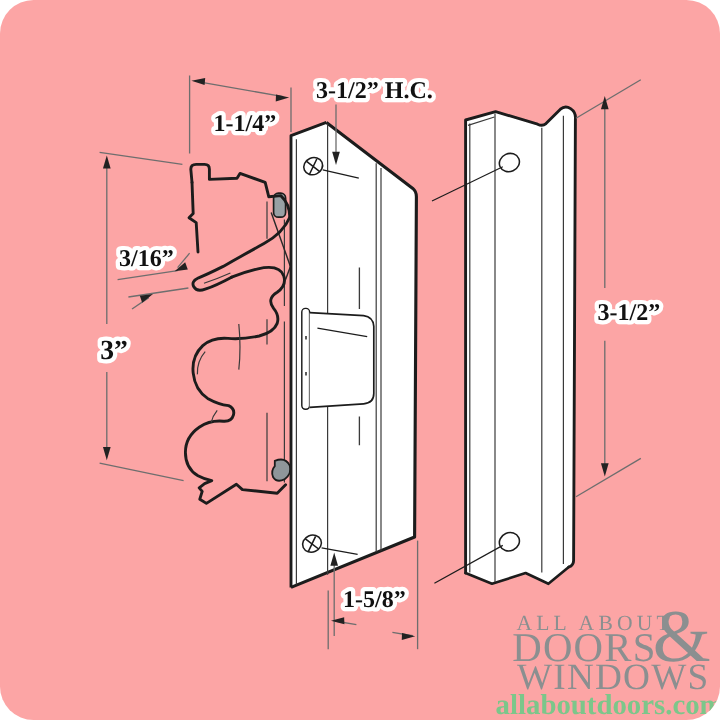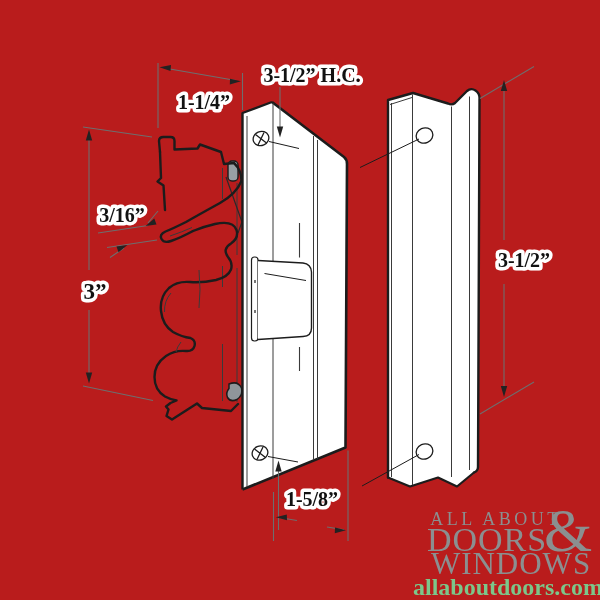--- a/index.html
+++ b/index.html
@@ -1,17 +1,17 @@
 <!DOCTYPE html>
 <html><head>
 <meta charset="utf-8">
 <style>
   html,body{margin:0;padding:0;background:#fff;}
-  .stage{width:600px;height:600px;position:relative;background:#b91c1c;overflow:hidden;
-         font-family:"Liberation Serif", serif;}
+  .stage{width:600px;height:600px;position:relative;background:#fca5a5;overflow:hidden;
+         font-family:"Liberation Serif", serif;border-radius:28px;}
   svg{display:block;}
   .dimtext{font-family:"Liberation Serif", serif;font-weight:bold;fill:#111;
            paint-order:stroke;stroke:#fff;stroke-width:7px;stroke-linejoin:round;}
   .logo-small{font-family:"Liberation Serif", serif;letter-spacing:3.5px;}
   .logo-big{font-family:"Liberation Serif", serif;letter-spacing:1px;}
   .logo-site{font-family:"Liberation Serif", serif;font-weight:bold;}
 </style>
 </head>
 <body>
 

